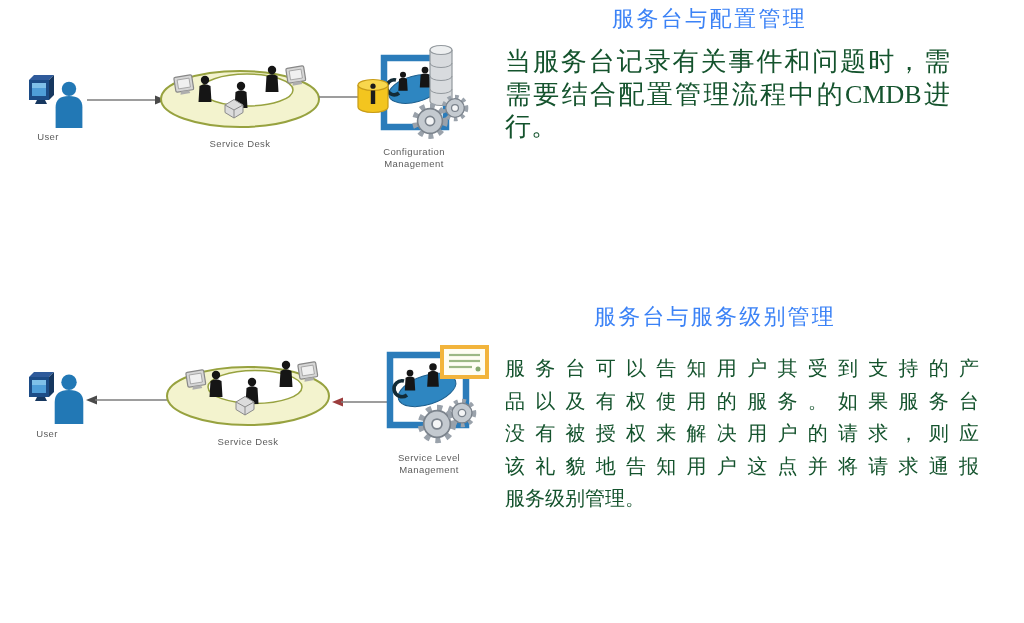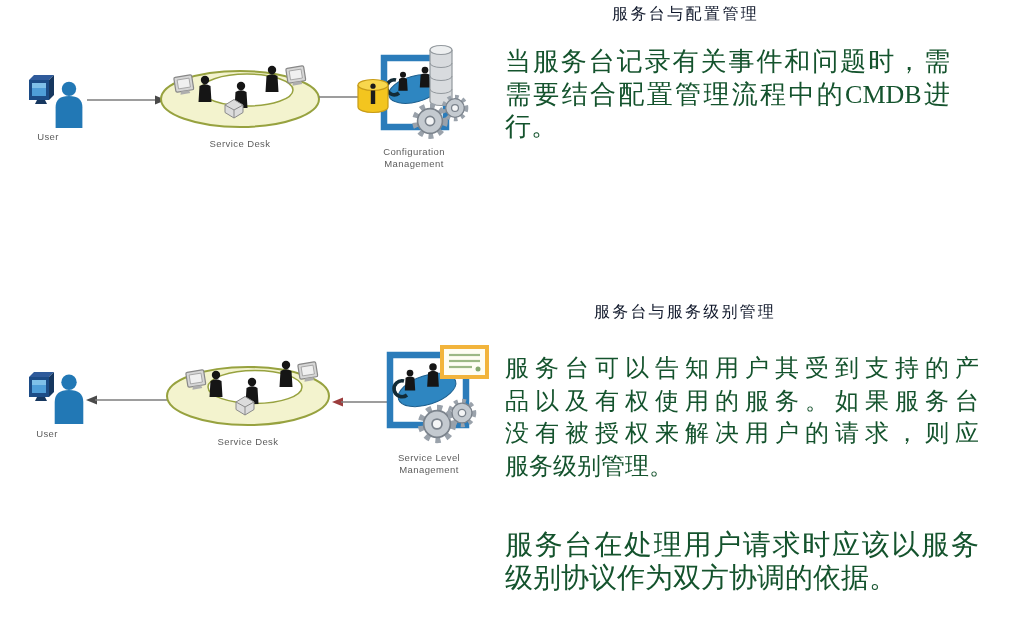--- a/index.html
+++ b/index.html
@@ -2,28 +2,28 @@
 <html><head>
 <meta charset="utf-8">
 <style>
   html,body { margin:0; padding:0; background:#ffffff; }
   .slide {
     position:relative; width:1024px; height:623px;
     background:#ffffff; overflow:hidden;
     font-family:"Liberation Serif","DejaVu Serif",serif;
   }
   .title {
-    position:absolute; font-size:16px; color:#0f172a; white-space:nowrap;
+    position:absolute; font-size:22px; color:#3b82f6; white-space:nowrap;
     font-family:"Liberation Serif","DejaVu Serif",serif;
   }
   .t1 { left:612px; top:4px;  letter-spacing:2.4px; }
   .t2 { left:594px; top:302px; letter-spacing:2.2px; }
   .tb  { position:absolute; left:505px; color:#14532d; }
   .tb1 { top:46px;  width:445px; font-size:26px; }
-  .tb2 { top:352px; width:474px; font-size:24px; }
+  .tb2 { top:352px; width:474px; font-size:20px; }
   .tb3 { top:529px; width:474px; font-size:28px; }
   .ln  { line-height:32.5px; height:32.5px; white-space:nowrap; }
   .jl  { text-align:justify; text-align-last:justify; }
   .dg  { position:absolute; }
   .dg1 { left:0; top:40px; }
   .dg2 { left:0; top:335px; }
   
   .wire  { stroke:#7d7d7d; stroke-width:1.6; fill:none; }
   .ahead { fill:#4a4a4a; }
   .aheadred { fill:#9c3c3c; }
@@ -141,25 +141,22 @@
       <text class="lbl" x="414" y="115">Configuration</text>
       <text class="lbl" x="414" y="127">Management</text>
     </g>
   </svg>
 
   <div class="title t2">服务台与服务级别管理</div>
   <div class="tb tb2">
     <div class="ln jl">服务台可以告知用户其受到支持的产</div>
     <div class="ln jl">品以及有权使用的服务。如果服务台</div>
     <div class="ln jl">没有被授权来解决用户的请求，则应</div>
+    <div class="ln jl">该礼貌地告知用户这点并将请求通报</div>
     <div class="ln">服务级别管理。</div>
-  </div>
-  <div class="tb tb3">
-    <div class="ln jl">服务台在处理用户请求时应该以服务</div>
-    <div class="ln">级别协议作为双方协调的依据。</div>
   </div>
 
   <svg class="dg dg2" width="500" height="150" viewBox="0 0 500 150">
 
     <g>
       <use href="#pc" transform="translate(41,55)"></use>
       <use href="#bluefig" transform="translate(69,89) scale(1.1)"></use>
       <text class="lbl" x="47" y="102">User</text>
     </g>
 

